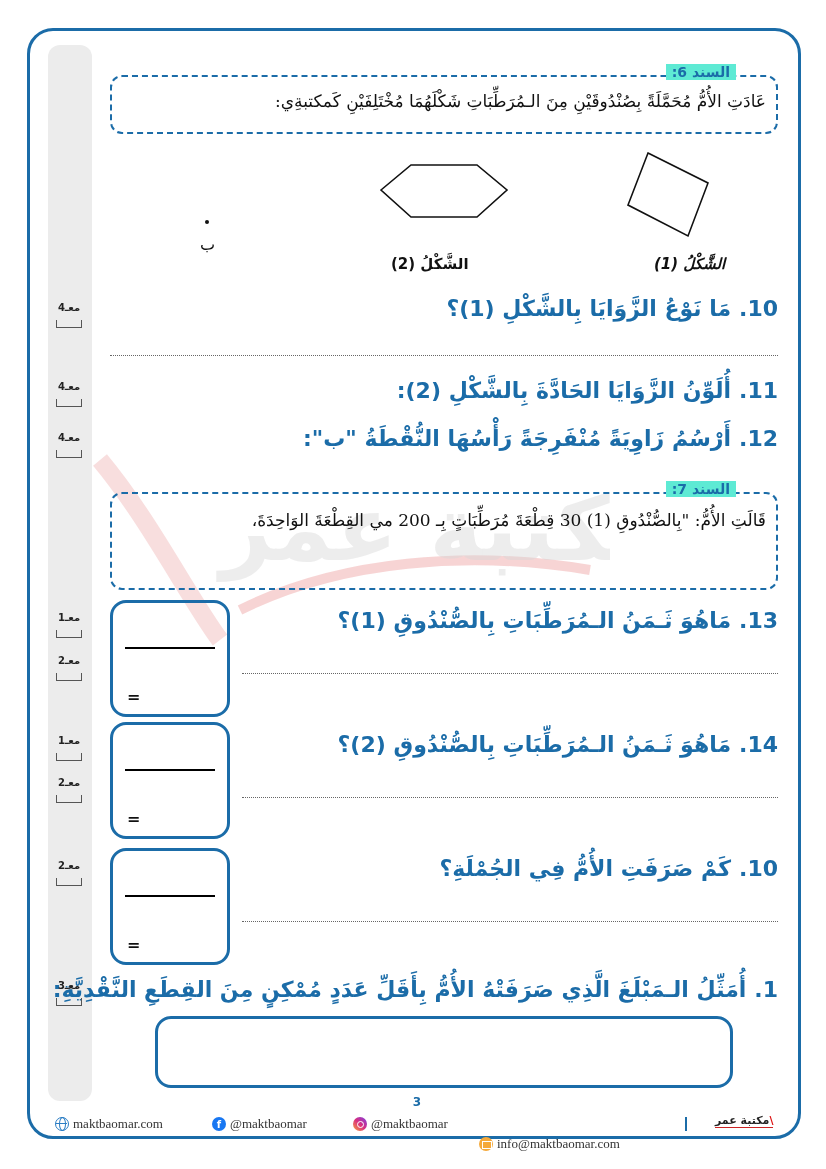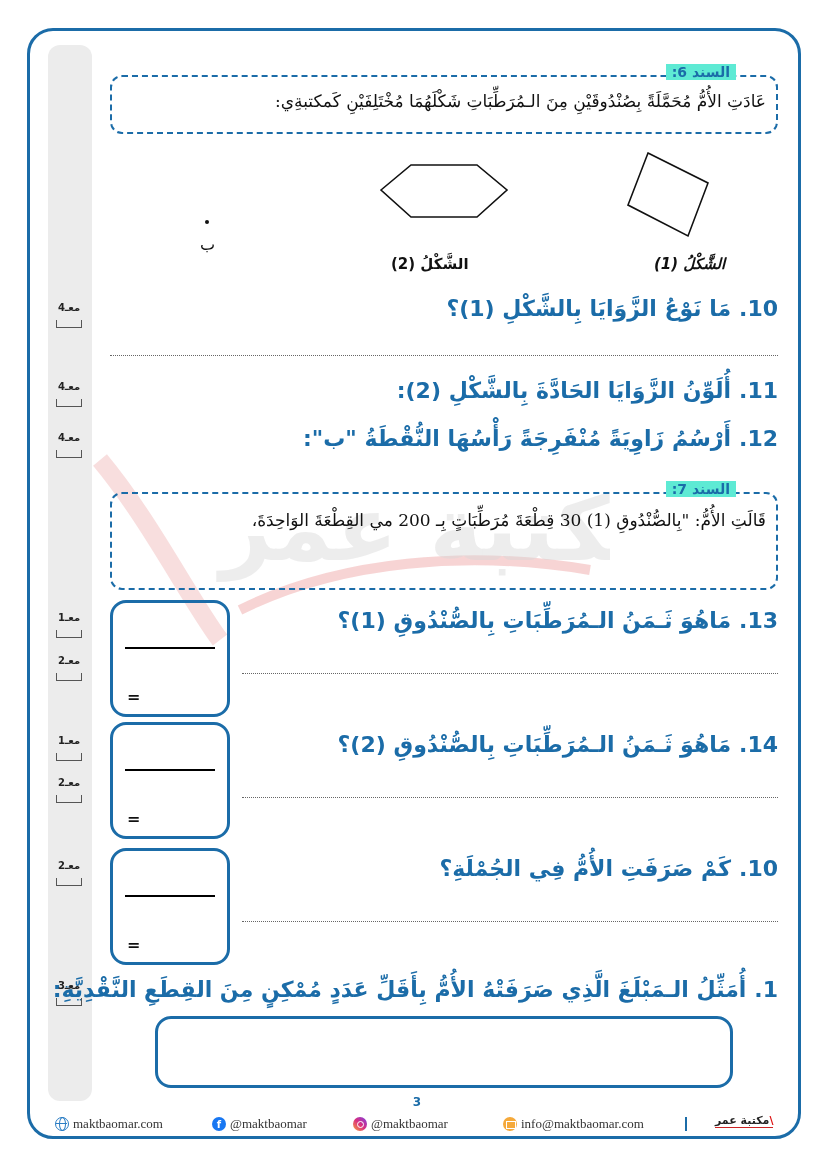--- a/index.html
+++ b/index.html
@@ -207,21 +207,21 @@
     <span>maktbaomar.com</span>
   </div>
   <div class="fi" style="left:157px;">
     <span class="ico ico-fb">f</span>
     <span>@maktbaomar</span>
   </div>
   <div class="fi" style="left:298px;">
     <span class="ico ico-ig"></span>
     <span>@maktbaomar</span>
   </div>
-  <div class="fi" style="left:448px;">
+  <div class="fi" style="left:424px;margin-top:20px;">
     <span class="ico ico-mail"></span>
     <span>info@maktbaomar.com</span>
   </div>
   <div class="sep"></div>
   <div class="brand">
     <span class="mark">\</span><span>مكتبة عمر</span>
   </div>
 </div>
 
 </body></html>

